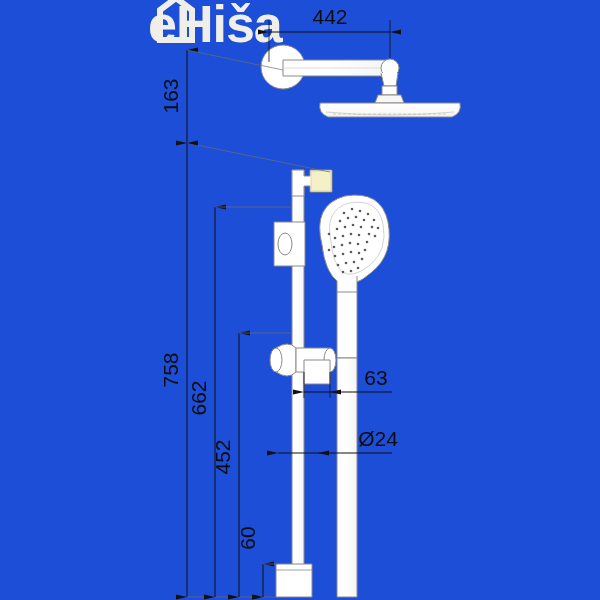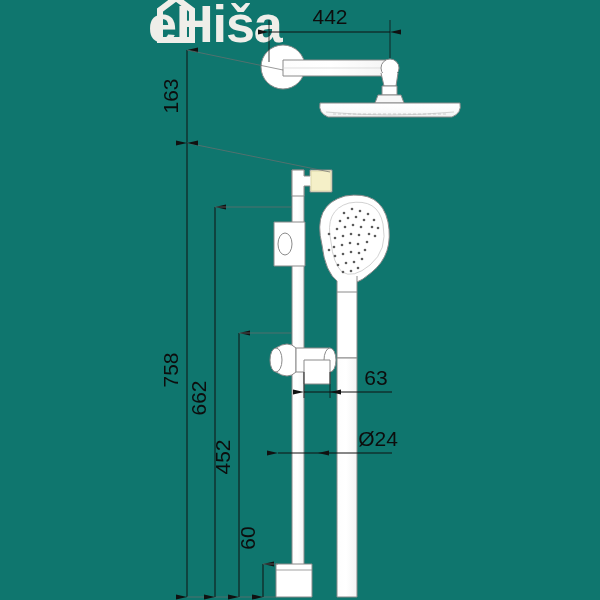--- a/index.html
+++ b/index.html
@@ -7,21 +7,21 @@
     padding: 0;
     background: #ffffff;
   }
   body {
     font-family: "Liberation Sans", sans-serif;
   }
   #sheet {
     position: relative;
     width: 600px;
     height: 600px;
-    background: #0f766e;
+    background: #1d4ed8;
     overflow: hidden;
   }
   #sheet svg {
     position: absolute;
     top: 0;
     left: 0;
     display: block;
   }
   .dimtext {
     font-family: "Liberation Sans", sans-serif;

